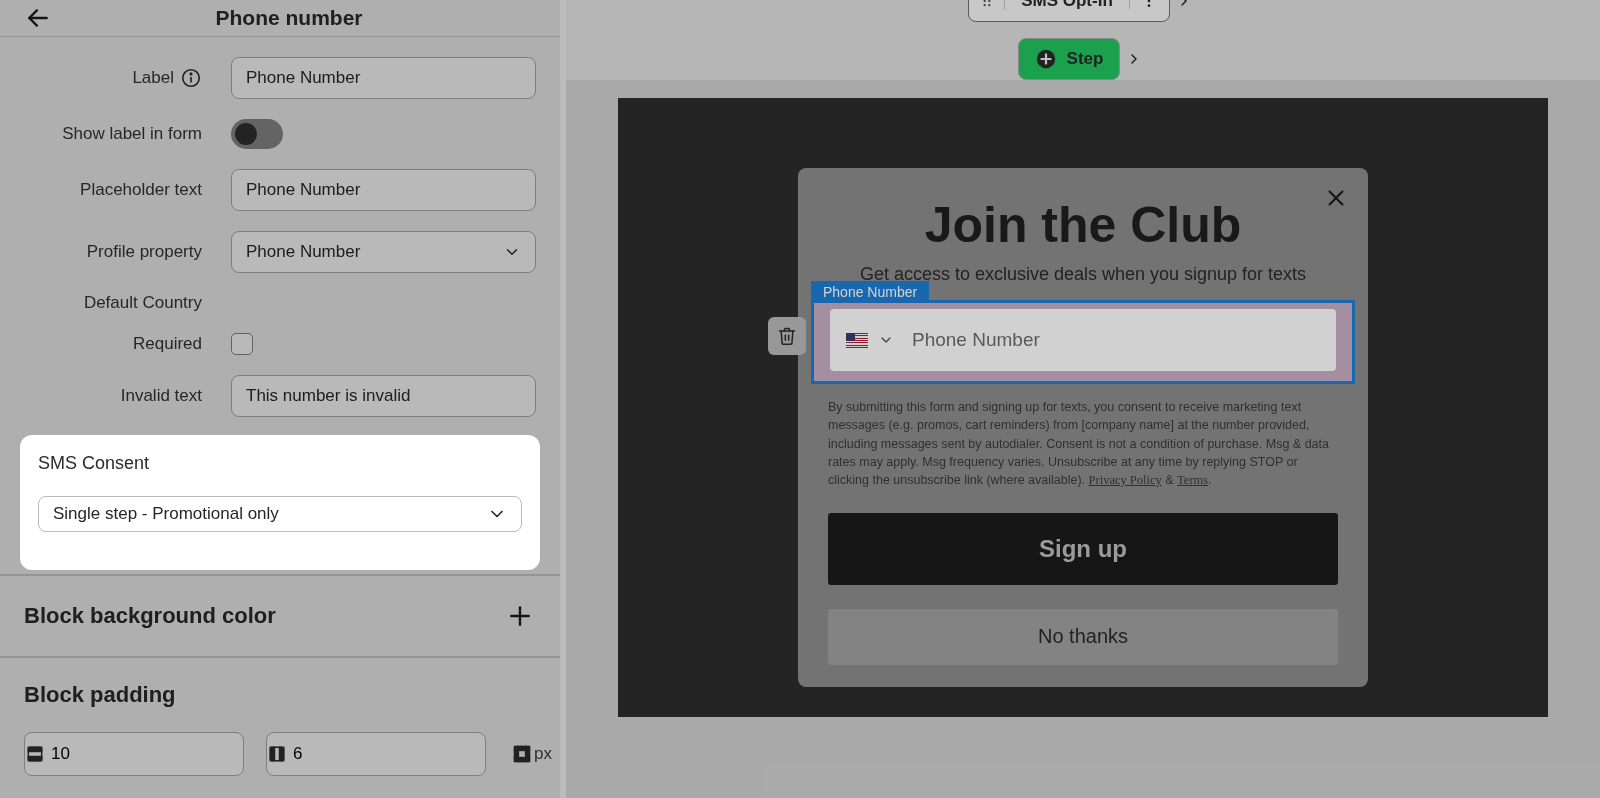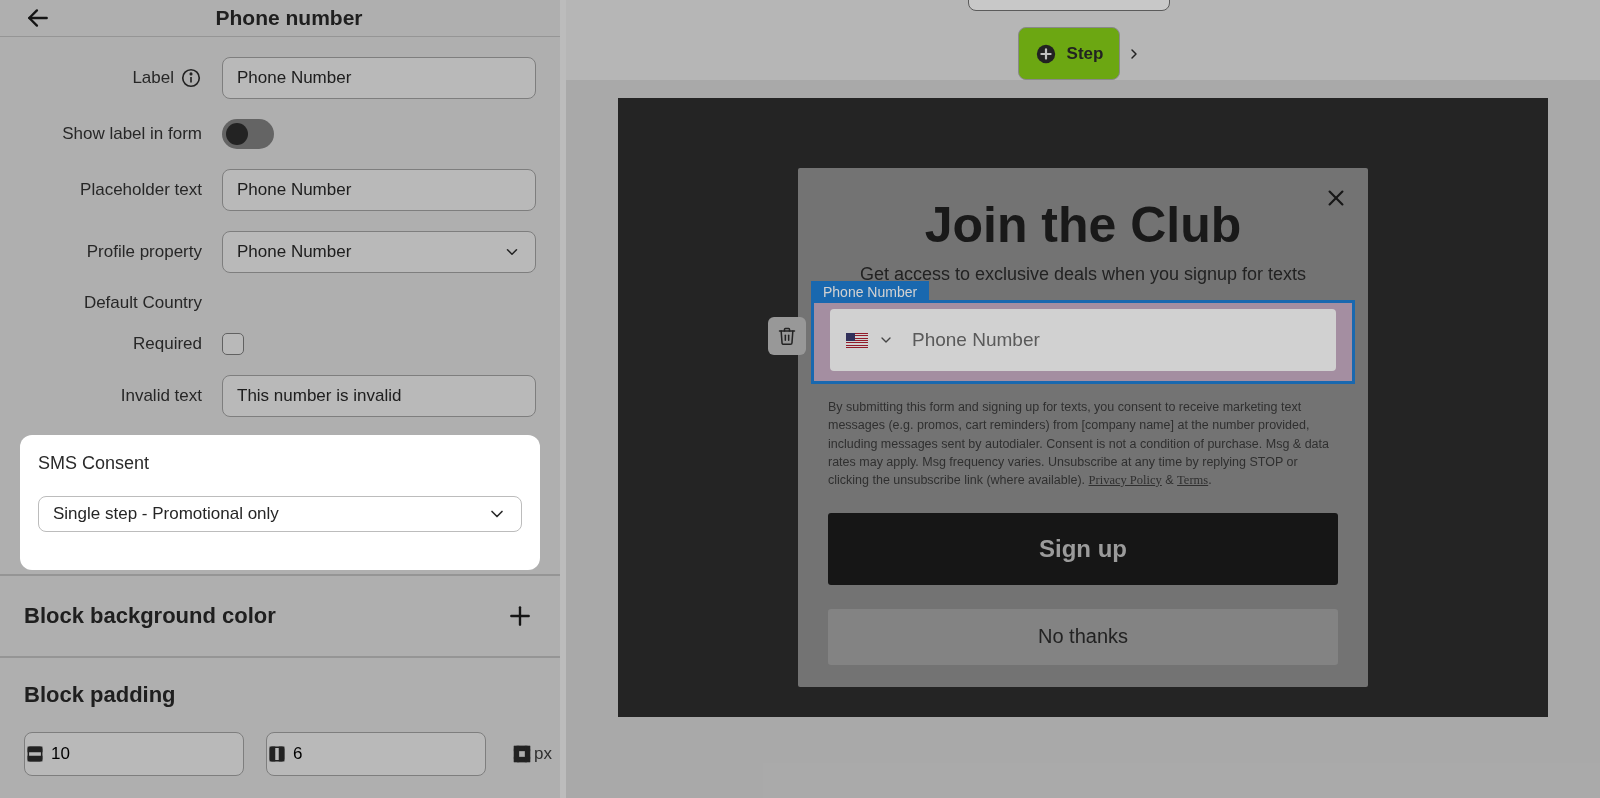--- a/index.html
+++ b/index.html
@@ -41,21 +41,21 @@
     text-align: center;
     font-size: 21px;
     font-weight: 600;
     color: #262626;
     margin-left: -36px;
   }
 
   .form-area { padding: 20px 24px 0; display: flex; flex-direction: column; gap: 20px; }
   .form-row {
     display: flex;
-    gap: 20px;
+    gap: 29px;
   }
   .form-row label {
     width: 178px;
     text-align: right;
     font-size: 17px;
     color: #303030;
     display: flex;
     justify-content: flex-end;
     align-items: center;
     gap: 6px;
@@ -194,44 +194,44 @@
   .chip-more { width: 40px; display:flex; align-items:center; justify-content:center; border-left:1px solid #c4c4c4; cursor:pointer; }
   .nav-chev {
     width:28px; height:42px;
     display:flex; align-items:center; justify-content:center;
     color:#444; cursor:pointer;
     background:none; border:none;
   }
   .step-add {
     display:flex; align-items:center; gap:10px;
     border:1px solid #a8a8a8; border-radius:8px;
-    height:53px; padding: 0 16px;
+    height:42px; padding: 0 16px;
     font-size:17px; font-weight:600; color:#2a2a2a;
-    cursor:pointer; background:#84cc16;
+    cursor:pointer; background:#22c55e;
   }
 
   
   .canvas-scroll {
     flex:1; display:flex; align-items:flex-start; justify-content:center;
     padding: 18px 40px 0;
   }
   .preview {
     width: 930px;
     background: #2c2c2c;
     display:flex;
     justify-content:center;
     padding: 0;
   }
   .popup-shell {
     width: 570px;
     background: #8d8d8d;
     margin: 70px auto 30px;
     padding: 22px 30px;
     position: relative;
-    border-radius: 2px;
+    border-radius: 8px;
   }
   .close-x {
     position:absolute; top: 14px; right: 16px;
     width: 32px; height: 32px;
     display:flex; align-items:center; justify-content:center;
     cursor:pointer;
   }
   .popup-title {
     text-align:center;
     font-size: 50px;

